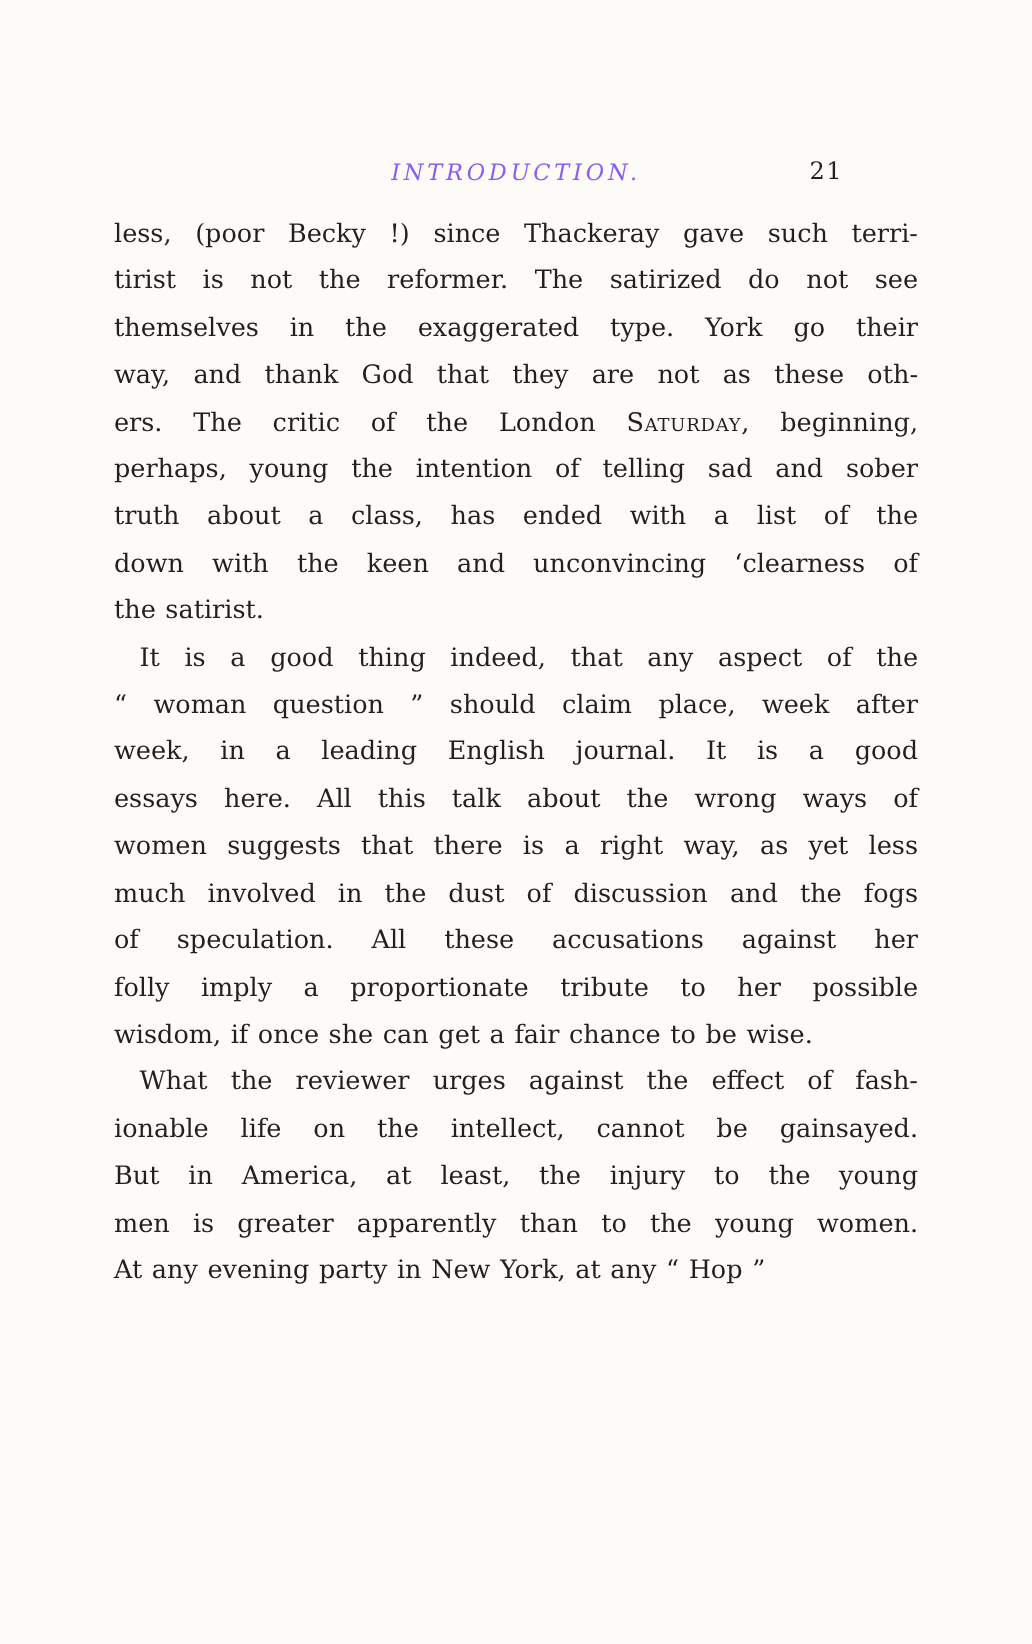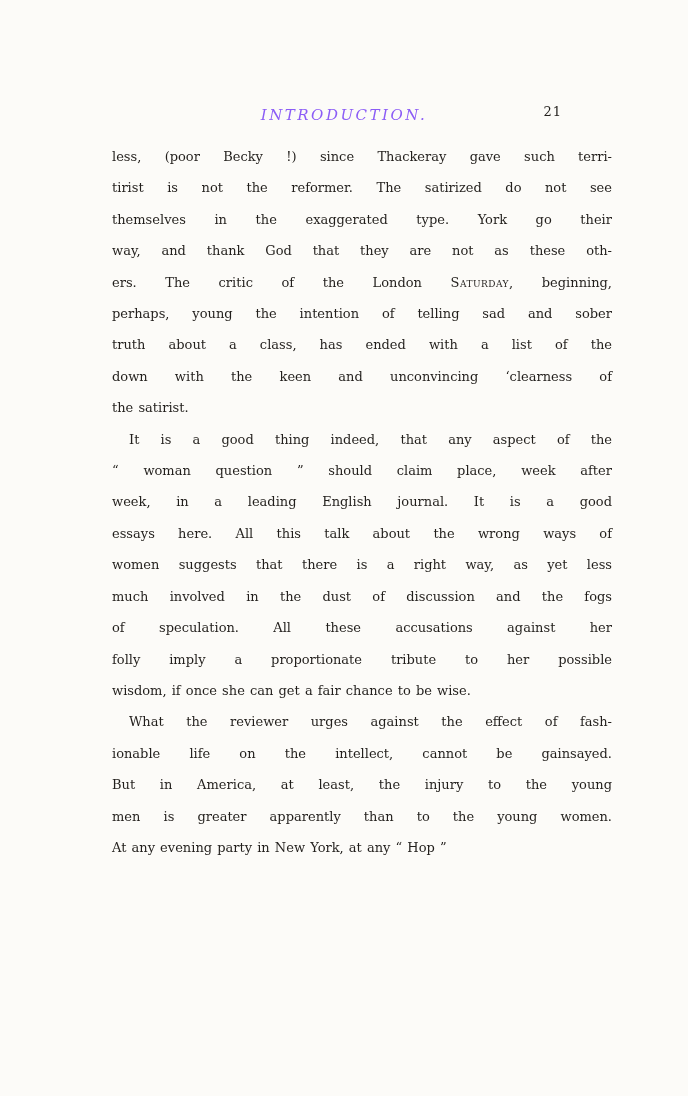--- a/index.html
+++ b/index.html
@@ -29,38 +29,37 @@
     text-align: center;
     font-style: italic;
     font-size: 15px;
     letter-spacing: 2.5px;
     color: #8b5cf6;
   }
   .folio {
     position: absolute;
     top: -2px;
     right: 50px;
-    font-size: 13px;
+    font-size: 16px;
     letter-spacing: 1px;
     font-style: normal;
   }
   .page-body {
     position: absolute;
     top: 141px;
     left: 76px;
     width: 536px;
   }
   .paragraph { margin: 0; }
   .line {
     line-height: 31.4px;
-    font-size: 13px;
+    font-size: 17px;
     text-align: justify;
     text-align-last: justify;
     word-spacing: 1px;
-    margin-left: 36px;
   }
   .line.last {
     text-align-last: left;
   }
   .line.indent {
     text-indent: 17px;
   }
   .smallcaps {
     font-variant: small-caps;
     letter-spacing: 0.5px;

